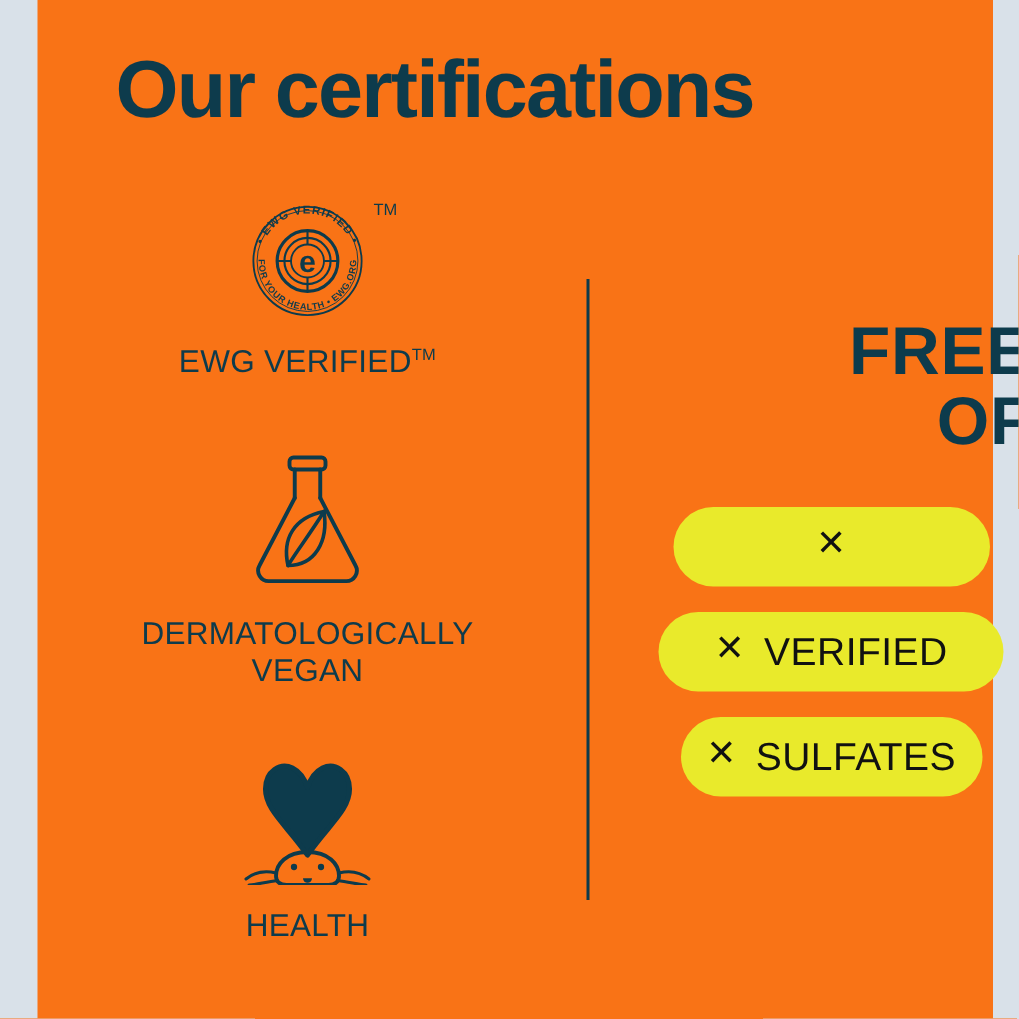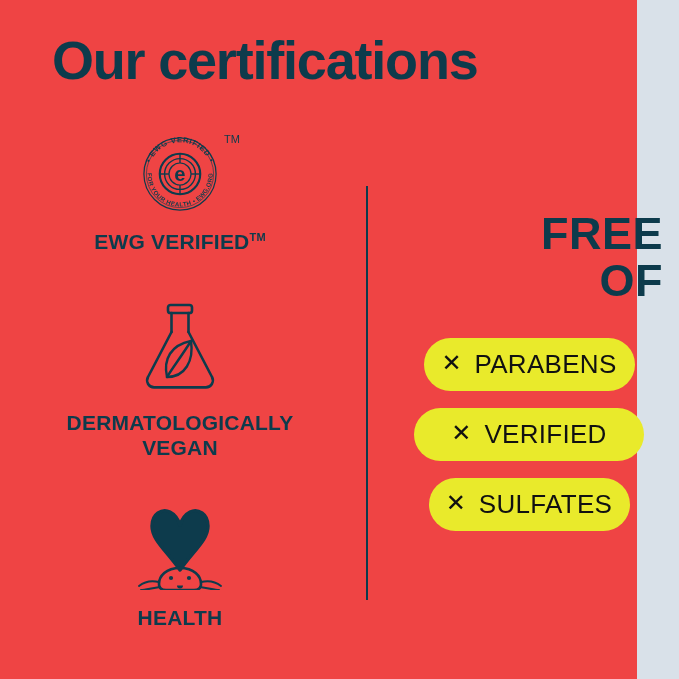--- a/index.html
+++ b/index.html
@@ -12,21 +12,22 @@
     background: #d9e1e9;
     font-family: "Liberation Sans", sans-serif;
     overflow: hidden;
     position: relative;
   }
 
   #page {
     position: relative;
     width: 637px;
     height: 679px;
-    background: #ef4444;
+    background: #f97316;
+    margin-left: 25px;
   }
 
   
   .page-title {
     position: absolute;
     left: 52px;
     top: 33px;
     font-size: 54px;
     font-weight: bold;
     color: #0d3b4c;
@@ -53,21 +54,21 @@
     width: 360px;
   }
 
   .cert-item {
     width: 100%;
     text-align: center;
   }
 
   .cert-label {
     color: #0d3b4c;
-    font-weight: bold;
+    font-weight: normal;
     font-size: 21px;
     letter-spacing: 0.2px;
     line-height: 1.18;
   }
 
   
   .ewg-wrap {
     position: relative;
     width: 100%;
     height: 88px;
@@ -275,21 +276,20 @@
 
   <div class="right-col">
     <div class="free-of">
       <div>FREE</div>
       <div>OF</div>
     </div>
 
     <div class="pill-list">
       <div class="pill" style="width: 211px;">
         <span class="pill-x">✕</span>
-        <span class="pill-text">PARABENS</span>
       </div>
       <div class="pill" style="width: 230px;">
         <span class="pill-x">✕</span>
         <span class="pill-text">VERIFIED</span>
       </div>
       <div class="pill" style="width: 201px;">
         <span class="pill-x">✕</span>
         <span class="pill-text">SULFATES</span>
       </div>
     </div>

